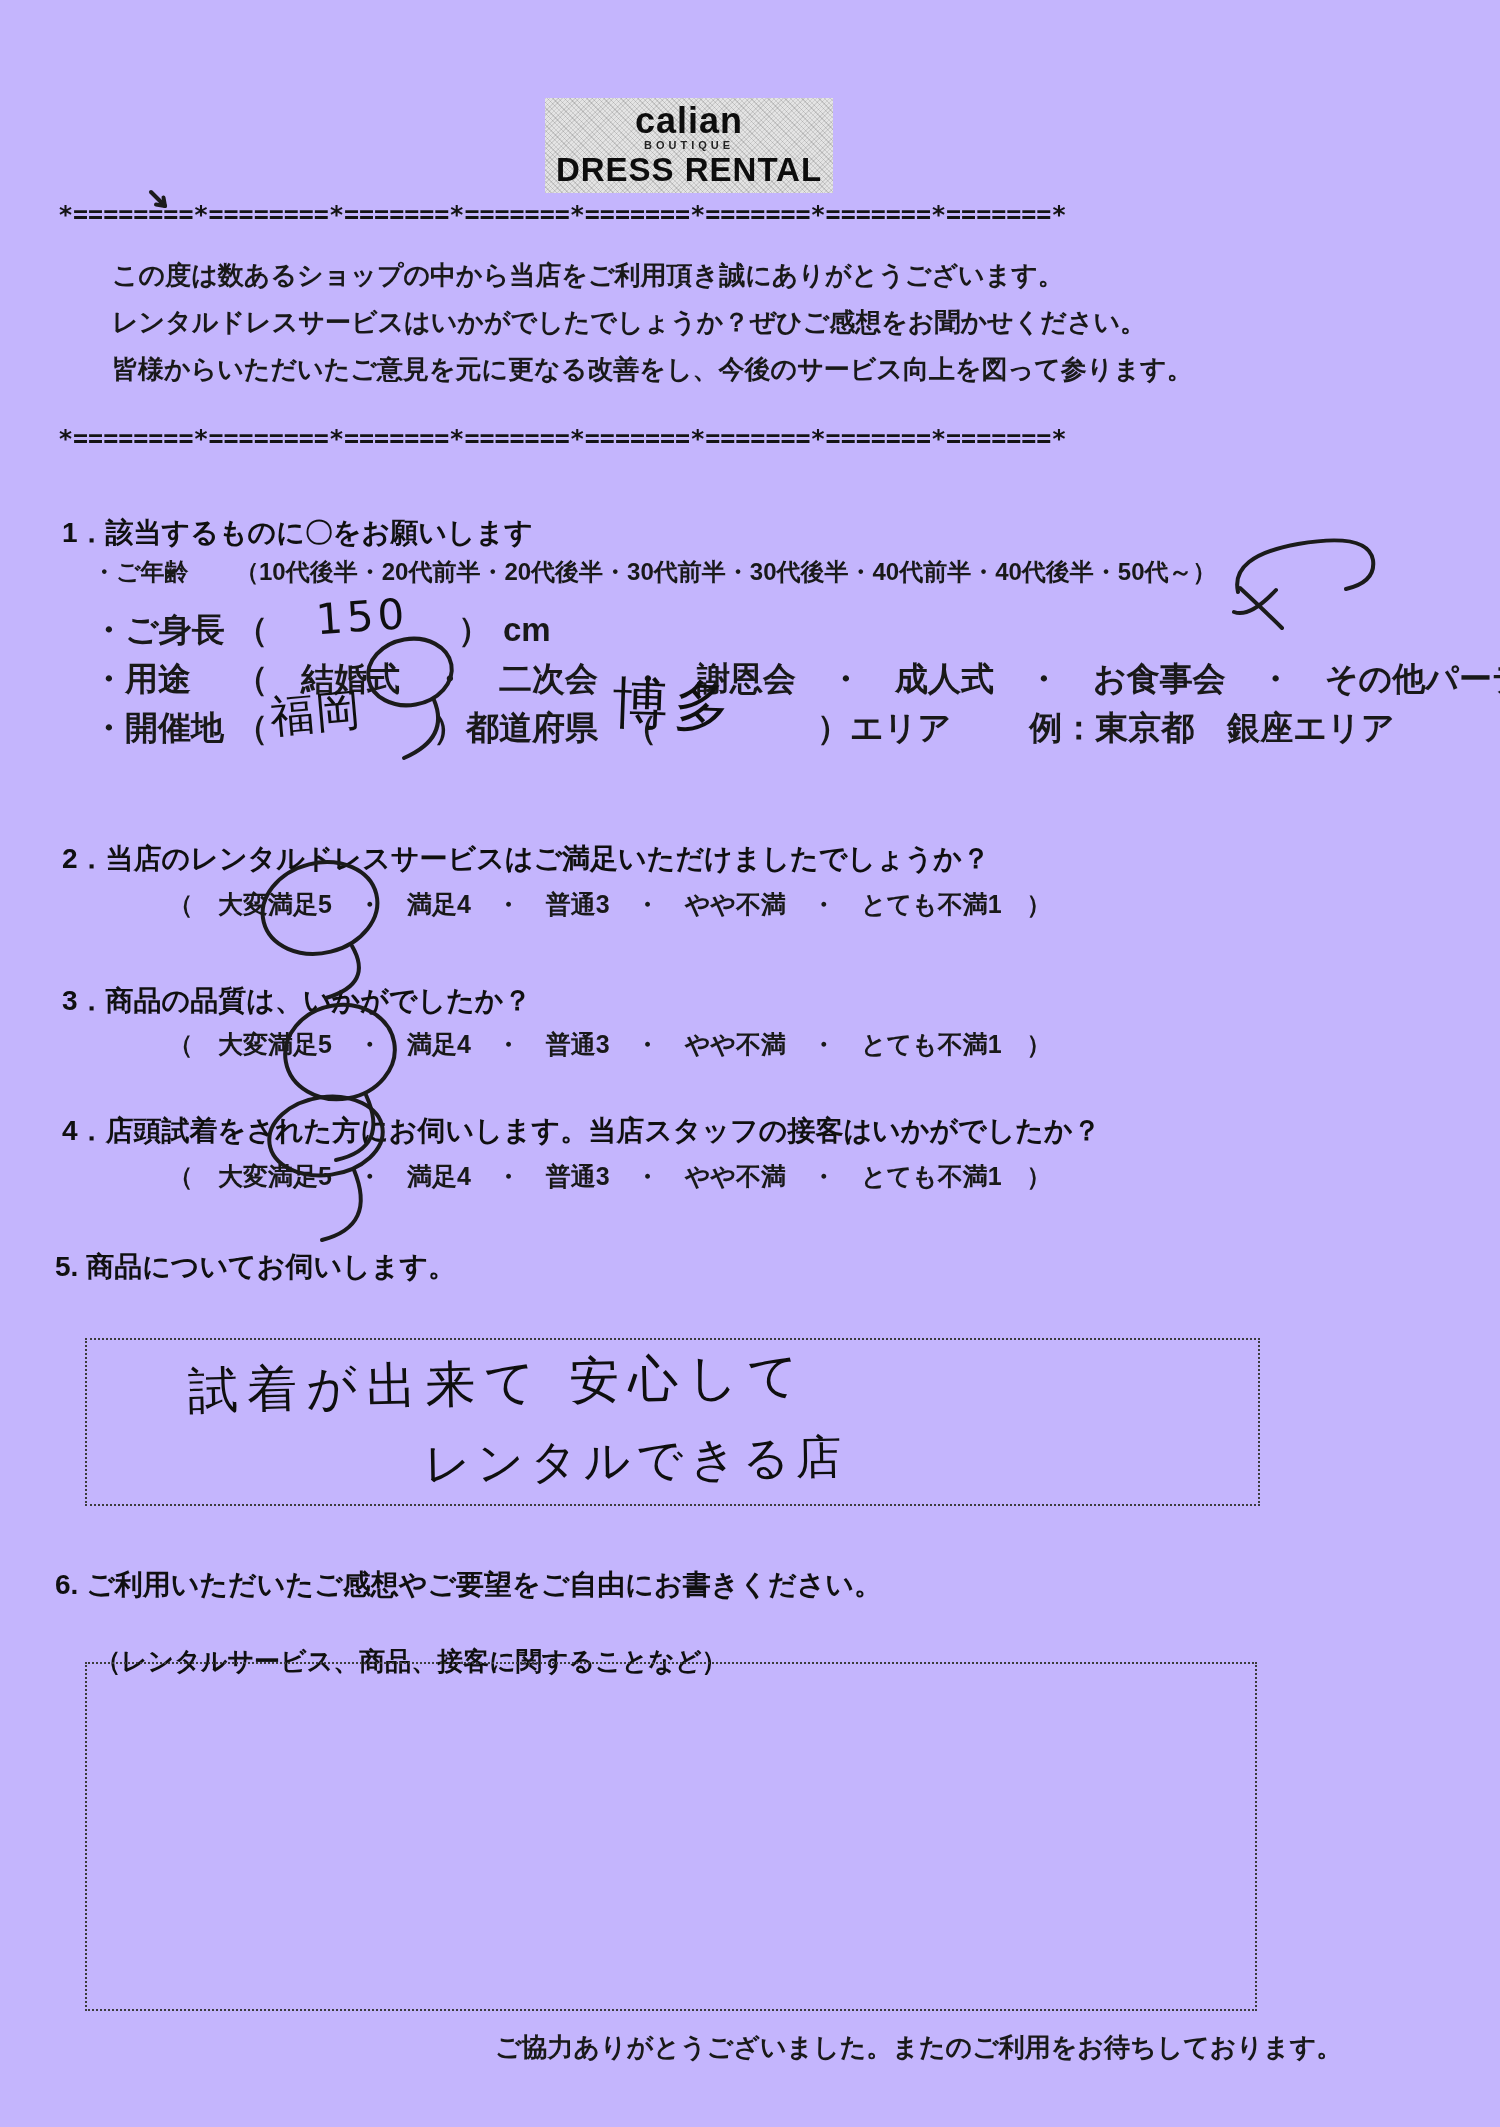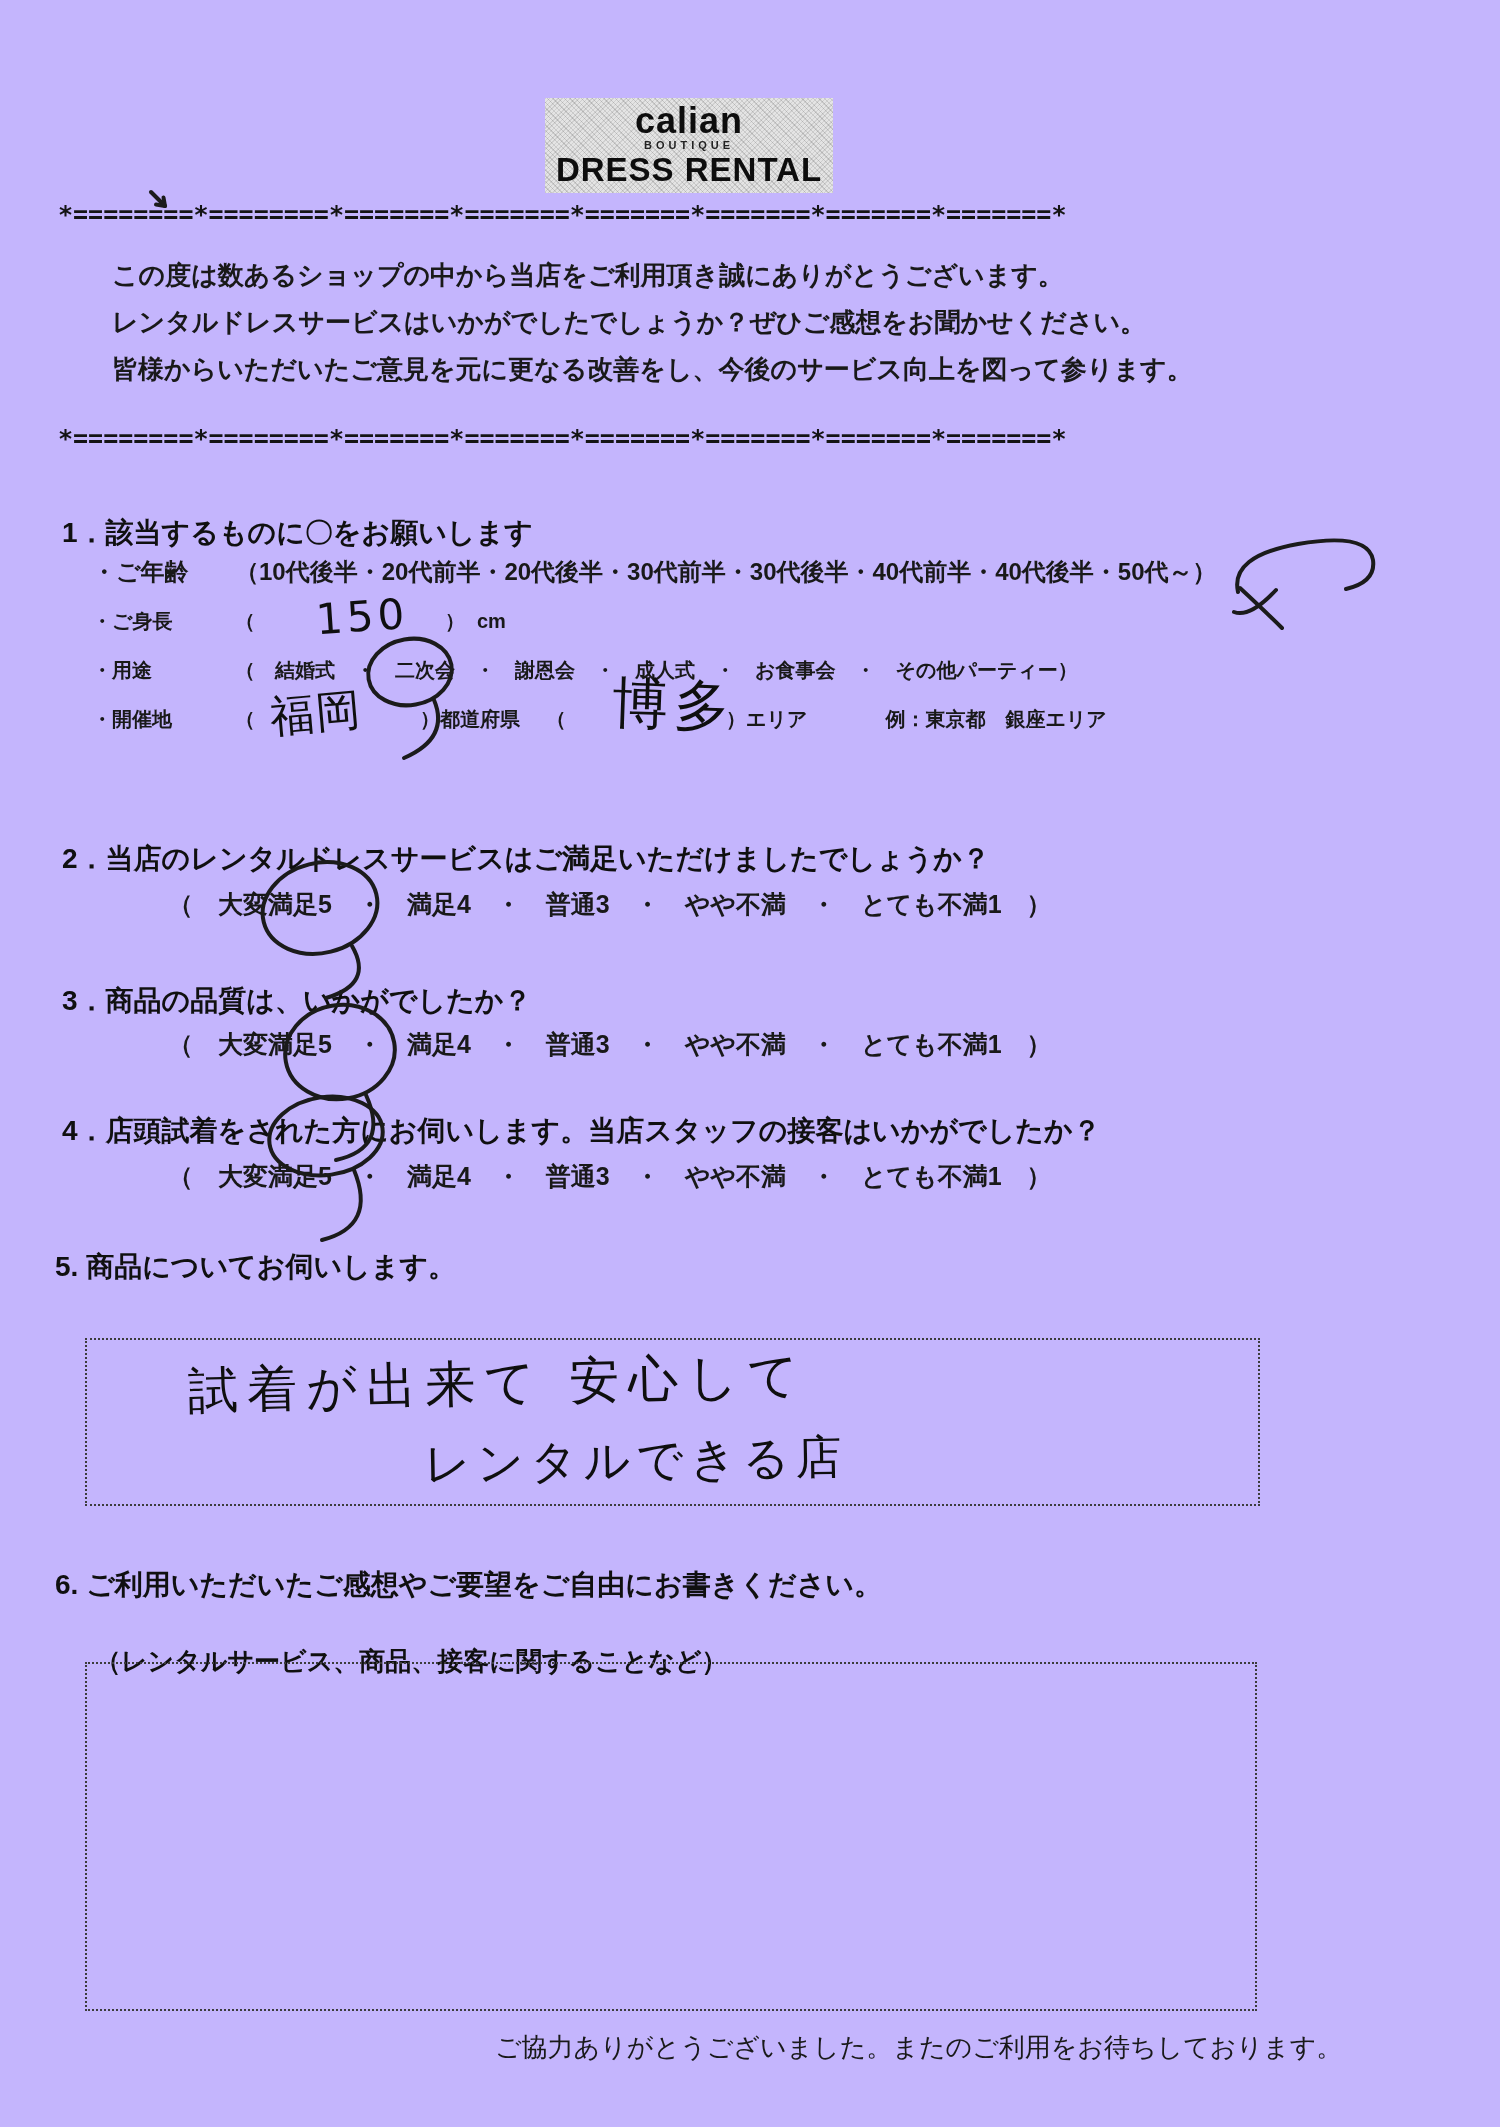--- a/index.html
+++ b/index.html
@@ -23,31 +23,31 @@
   .logo .dress   { font-size:33px; font-weight:800; letter-spacing:1px; line-height:1.1; color:#0d0d0d; }
 
   .sep { font-family:"DejaVu Sans Mono","Liberation Mono",monospace; font-size:25px; font-weight:700;
          white-space:nowrap; color:#141414; }
 
   .intro { font-size:26px; font-weight:600; line-height:47px; white-space:nowrap; }
 
   .qtitle { font-size:28px; font-weight:700; white-space:nowrap; color:#101010; }
   .sub    { font-size:26px; font-weight:700; white-space:nowrap; color:#101010; }
 
-  .row { font-size:20px; font-weight:600; white-space:nowrap; }
+  .row { font-size:33px; font-weight:600; white-space:nowrap; }
   .rlabel { display:inline-block; width:143px; }
   .gap { display:inline-block; }
   .unit { margin-left:12px; }
   .example { margin-left:78px; }
 
   .scale { font-size:25px; font-weight:600; white-space:nowrap; }
 
   .box { position:absolute; border:2px dotted #3c3c3c; background:transparent; }
 
-  .footer { font-size:26px; font-weight:400; white-space:nowrap; }
+  .footer { font-size:26px; font-weight:700; white-space:nowrap; }
 
   
   .hw { position:absolute; color:#0f0f0f; white-space:nowrap; font-weight:500;
         font-family:"DejaVu Sans",sans-serif; }
   .hw-height { left:316px; top:592px; font-size:42px; transform:rotate(-4deg); letter-spacing:4px; }
   .hw-pref   { left:270px; top:684px; font-size:44px; transform:rotate(-5deg); letter-spacing:2px; }
   .hw-area   { left:612px; top:668px; font-size:56px; transform:rotate(2deg);  letter-spacing:6px; }
   .hw-rev1   { left:188px; top:1350px; font-size:50px; transform:rotate(-1.5deg); letter-spacing:9px; }
   .hw-rev2   { left:424px; top:1430px; font-size:46px; transform:rotate(-1deg);  letter-spacing:6px; }
 

